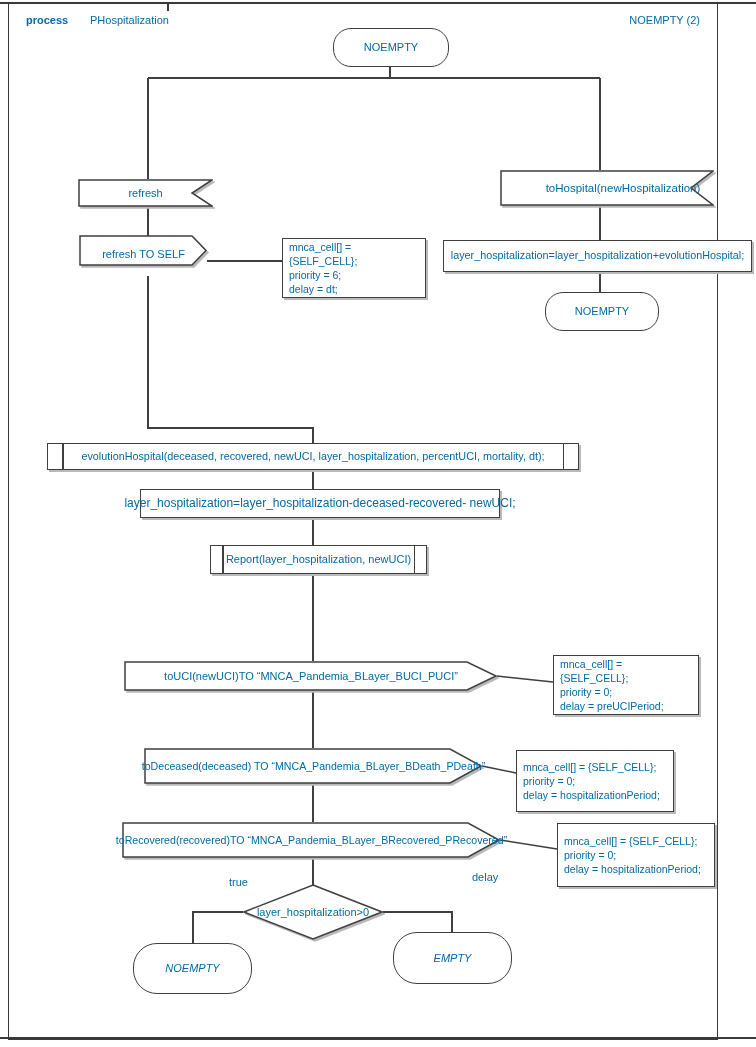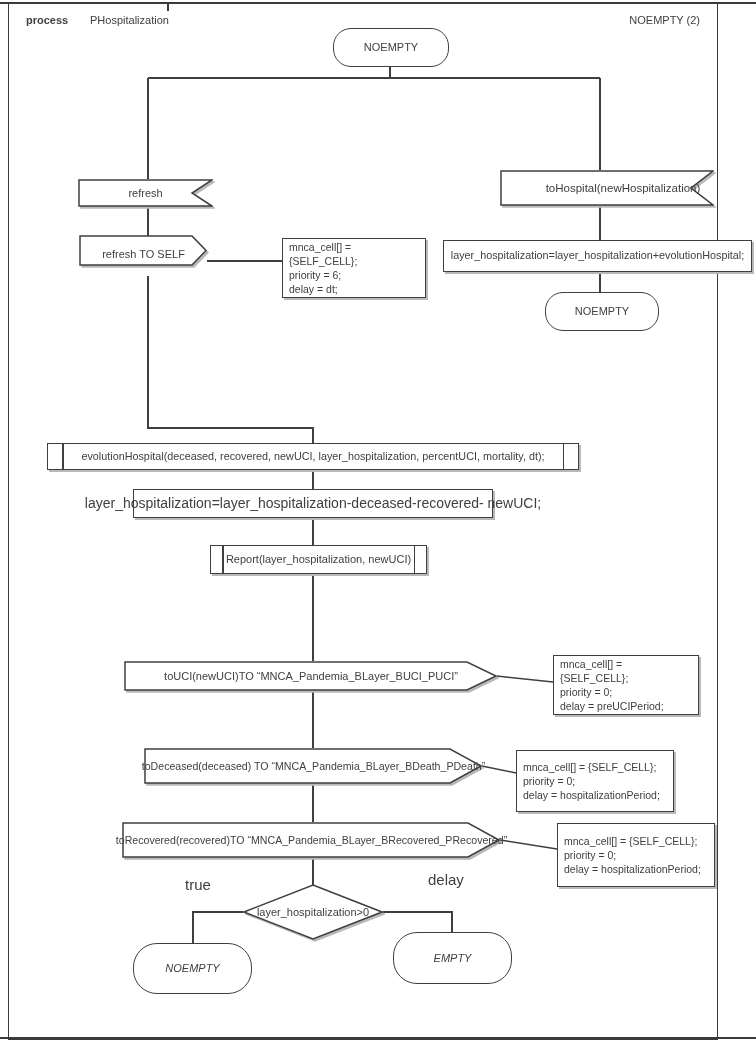--- a/index.html
+++ b/index.html
@@ -1,19 +1,19 @@
 <!DOCTYPE html>
 <html><head>
 <meta charset="utf-8">
 <style>
   html,body{margin:0;padding:0;background:#ffffff;}
   #canvas{
     position:relative;width:756px;height:1047px;overflow:hidden;
     font-family:"Liberation Sans","DejaVu Sans",sans-serif;
-    color:#404040;background:#ffffff;
+    color:#0369a1;background:#ffffff;
   }
   
   .frame{position:absolute;left:8px;top:2px;width:708px;height:1036px;
     border:1.5px solid #3a3a3a;z-index:1;}
   .edge{position:absolute;background:#3a3a3a;z-index:1;}
   
   .hdr{position:absolute;font-size:11px;z-index:3;white-space:nowrap;}
   .hdr.b{font-weight:bold;}
   
   .ln{position:absolute;background:#3f3f3f;z-index:2;}
@@ -32,21 +32,21 @@
   .pre .bar{position:absolute;top:0;bottom:0;width:1.5px;background:#3f3f3f;}
   .note{position:absolute;z-index:4;background:#fff;border:1.2px solid #3f3f3f;
     box-shadow:2px 2px 0 #b9b9b9;font-size:10.5px;line-height:1.35;
     padding:3px 6px;display:flex;flex-direction:column;justify-content:center;}
   .svgshape{position:absolute;z-index:4;}
   .svgshape svg{position:absolute;left:0;top:0;display:block;
     filter:drop-shadow(2px 2px 0 #b9b9b9);}
   .svgshape .lbl{position:absolute;left:0;top:0;width:100%;height:100%;
     display:flex;align-items:center;justify-content:center;font-size:11px;
     white-space:nowrap;}
-  .branch{position:absolute;z-index:3;font-size:15px;}
+  .branch{position:absolute;z-index:3;font-size:11px;margin-left:44px;}
   .diamond-lbl{font-size:10.5px;}
 </style>
 </head>
 <body>
 
 <div id="canvas">
 
   <div class="frame"></div>
   <div class="edge" style="left:0;top:2px;width:756px;height:1.5px;"></div>
   <div class="edge" style="left:0;top:1037px;width:756px;height:1.5px;"></div>
@@ -122,21 +122,21 @@
   <div class="node stadium r18" style="left:545px;top:292px;width:112px;height:37px;">
     <span>NOEMPTY</span>
   </div>
 
   <div class="node pre" style="left:47px;top:443px;width:530px;height:25px;font-size:10.8px;">
     <div class="bar" style="left:14px;"></div>
     <div class="bar" style="right:14px;"></div>
     <span>evolutionHospital(deceased, recovered, newUCI, layer_hospitalization, percentUCI, mortality, dt);</span>
   </div>
 
-  <div class="node box" style="left:133px;top:489px;width:358px;height:27px;font-size:14px;">
+  <div class="node box" style="left:140px;top:489px;width:358px;height:27px;font-size:12px;">
     <span>layer_hospitalization=layer_hospitalization-deceased-recovered- newUCI;</span>
   </div>
 
   <div class="node pre" style="left:210px;top:545px;width:215px;height:27px;">
     <div class="bar" style="left:11px;"></div>
     <div class="bar" style="right:11px;"></div>
     <span>Report(layer_hospitalization, newUCI)</span>
   </div>
 
   <div class="svgshape" style="left:124px;top:661px;width:374px;height:30px;">

